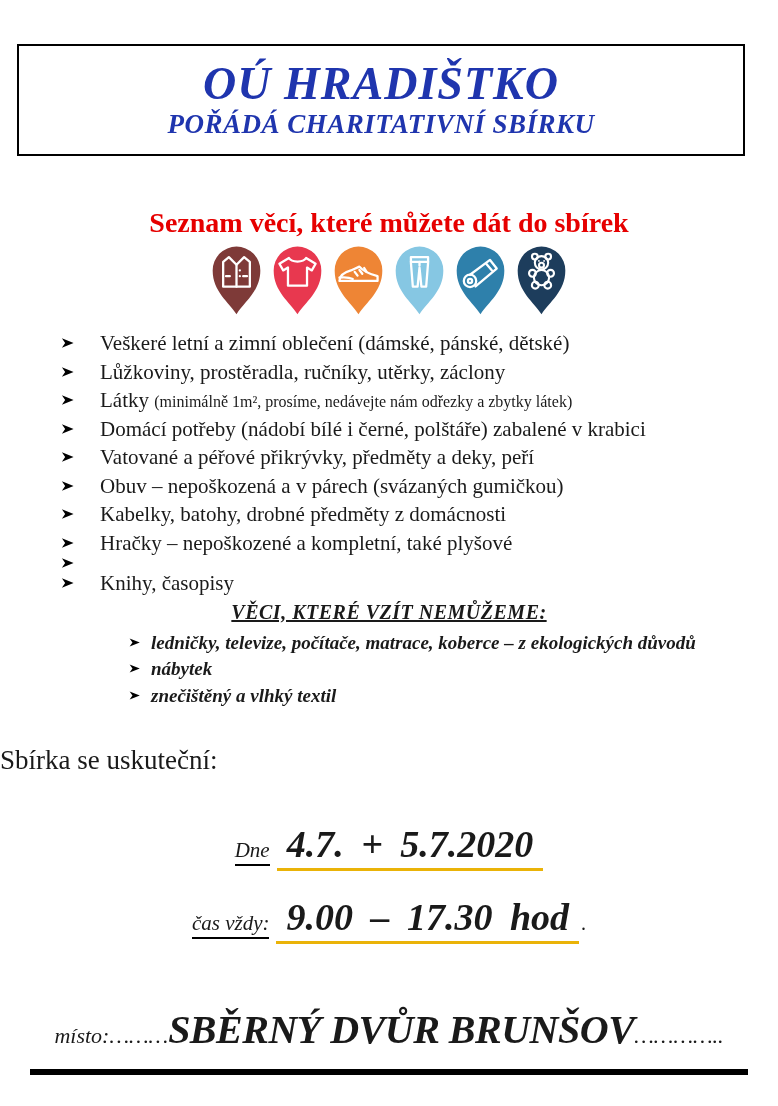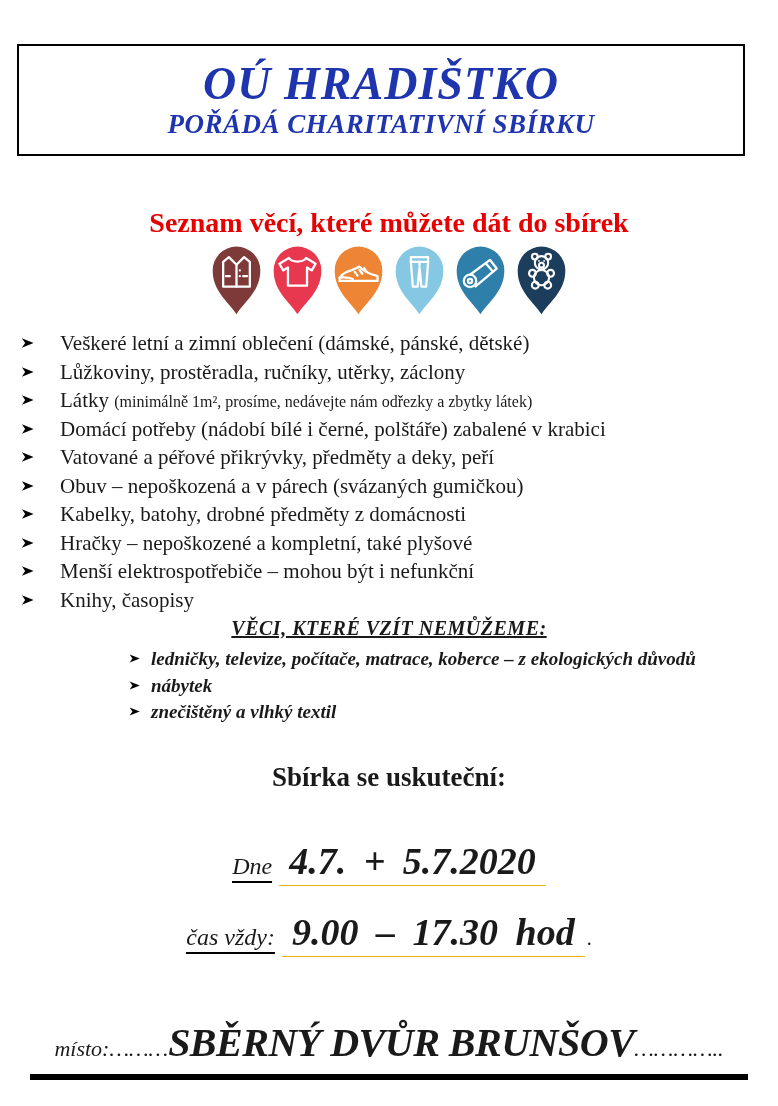--- a/index.html
+++ b/index.html
@@ -35,21 +35,21 @@
   
   .icons-row {
     margin-top:2px; height:78px;
     display:flex; justify-content:center; align-items:flex-start;
   }
   .pin { width:61px; height:78px; flex:0 0 auto; }
   .pin svg { width:61px; height:78px; display:block; }
 
   
   .accepted-list {
-    list-style:none; margin-top:12px; padding-left:20px; padding-right:20px;
+    list-style:none; margin-top:12px; padding-left:60px; padding-right:20px;
   }
   .accepted-list li {
     display:flex; align-items:baseline;
     font-size:21px; line-height:27.5px;
   }
   .arrow { flex:0 0 16px; margin-right:24px; position:relative; top:-1px; }
   .arrow svg { width:15px; height:12px; display:block; }
   .note { font-size:16px; }
 
   
@@ -60,43 +60,43 @@
   }
   .excluded-list { list-style:none; margin-top:6px; margin-left:128px; }
   .excluded-list li {
     display:flex; align-items:baseline;
     font-size:19px; font-weight:bold; font-style:italic; line-height:26.5px;
   }
   .arrow-sm { flex:0 0 14px; margin-right:9px; position:relative; top:-1px; }
   .arrow-sm svg { width:13px; height:11px; display:block; }
 
   
-  .intro { margin-top:36px; text-align:center; font-size:27px;font-weight:bold; }
+  .intro { margin-top:36px; font-size:27px; }
   .sched-row {
     display:flex; justify-content:center; align-items:baseline;
     margin-top:46px;
   }
   .sched-row.time { margin-top:24px; }
   .sched-label {
-    font-style:italic; font-size:24px;
+    font-style:italic; font-size:21px;
     border-bottom:2px solid #000; padding-bottom:1px;
     margin-right:7px;
   }
   .sched-value {
     font-size:38px; font-weight:bold; font-style:italic;
-    border-bottom:1px solid #eab308; padding:0 10px 2px 10px;
+    border-bottom:3px solid #eab308; padding:0 10px 2px 10px;
     word-spacing:8px; white-space:pre;
   }
   .sched-suffix { font-size:20px; margin-left:2px; }
 
   
   .place-row {
     display:flex; justify-content:center; align-items:baseline;
     margin:62px 30px 0 30px;
-    border-bottom:6px solid #000; padding-bottom:8px;
+    border-bottom:6px solid #000; padding-bottom:16px;
   }
   .place-label, .place-dots { font-style:italic; font-size:22px; }
   .place-value {
     font-size:40px; font-weight:bold; font-style:italic;
     letter-spacing:-.5px; white-space:nowrap;
   }
 </style>
 </head>
 <body>
 
@@ -251,21 +251,20 @@
           </svg>
         </span>
       <span><span>Hračky – nepoškozené a kompletní, také plyšové</span> <span class="note"></span></span>
     </li>
     <li>
       <span class="arrow">
           <svg viewBox="0 0 16 12">
             <path d="M2 1 L14.5 6 L2 11 L5.5 6 Z" fill="#000"></path>
           </svg>
         </span>
-      <span><span>Menší elektrospotřebiče – mohou být i nefunkční</span> <span class="note"></span></span>
     </li>
     <li>
       <span class="arrow">
           <svg viewBox="0 0 16 12">
             <path d="M2 1 L14.5 6 L2 11 L5.5 6 Z" fill="#000"></path>
           </svg>
         </span>
       <span><span>Knihy, časopisy</span> <span class="note"></span></span>
     </li>
   </ul>

